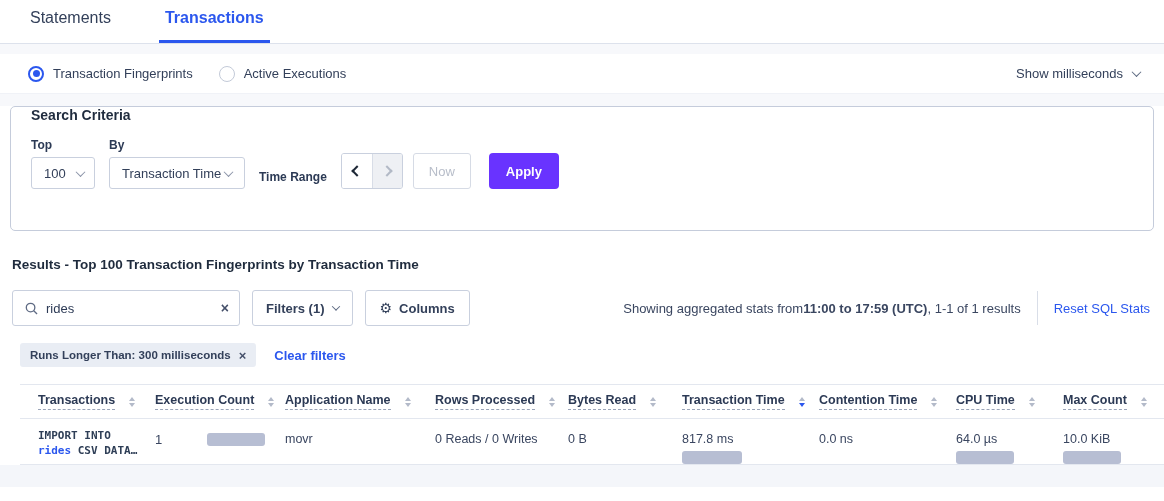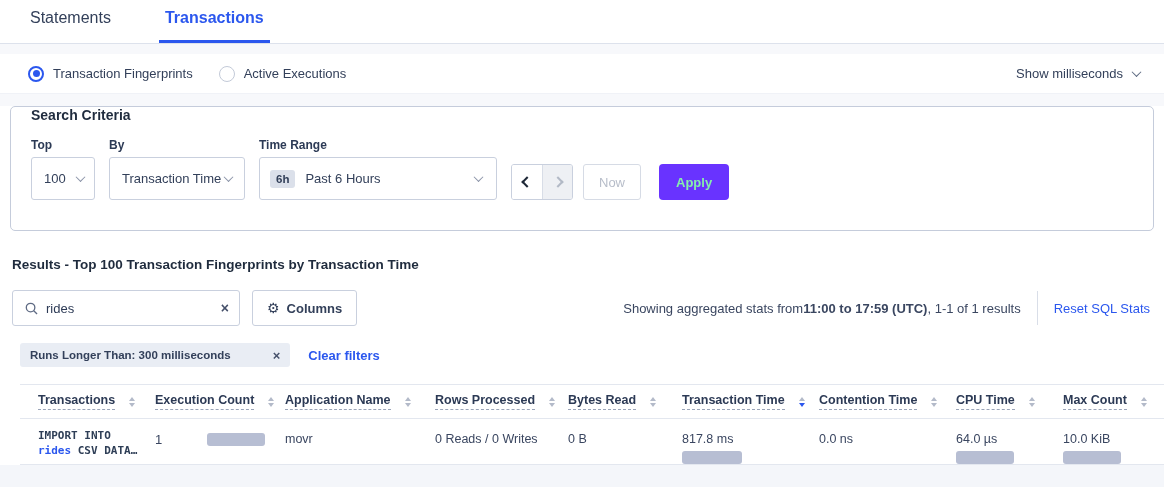--- a/index.html
+++ b/index.html
@@ -36,49 +36,49 @@
   .chev-down{display:inline-block;width:7px;height:7px;border-right:1.6px solid #5d6a82;border-bottom:1.6px solid #5d6a82;transform:rotate(45deg) translate(-1px,-1px);}
   .chev-down.lite{border-color:#8a93a7;}
   .arrow-left{display:inline-block;width:8px;height:8px;border-left:2.4px solid #1d2736;border-bottom:2.4px solid #1d2736;transform:rotate(45deg);}
   .arrow-right{display:inline-block;width:8px;height:8px;border-top:2.4px solid #b2b9c6;border-right:2.4px solid #b2b9c6;transform:rotate(45deg);}
   
   .card{margin:0 10px;background:#fff;border:1px solid #c5ccdb;border-radius:5px;height:125px;padding:0 20px;}
   .card-title{font-size:14px;font-weight:bold;color:var(--text-dark);margin-bottom:15px;}
   .controls{display:flex;align-items:flex-end;}
   .field{margin-right:14px;}
   .field-label{font-size:12px;font-weight:bold;color:#2c3a55;margin-bottom:5px;}
-  .select{height:43px;border:1px solid var(--border);border-radius:3px;background:#fff;display:flex;align-items:center;font-size:13px;color:#33405a;cursor:pointer;}
+  .select{height:32px;border:1px solid var(--border);border-radius:3px;background:#fff;display:flex;align-items:center;font-size:13px;color:#33405a;cursor:pointer;}
   .sel-top{width:64px;padding:0 10px 0 12px;}
   .sel-by{width:136px;padding:0 12px;}
   .sel-time{width:238px;padding:0 14px 0 10px;}
   .select .chev-down{margin-left:auto;}
   .time-badge{background:#dbe0ea;border-radius:3px;font-size:11.5px;font-weight:bold;color:#33405a;padding:3px 6px;margin-right:10px;}
   .arrow-group{display:flex;height:36px;border:1px solid var(--border);border-radius:3px;overflow:hidden;margin-right:10px;}
   .arrow-btn{width:30px;display:flex;align-items:center;justify-content:center;cursor:pointer;background:#fff;}
   .arrow-btn.disabled{background:#eef0f4;cursor:default;border-left:1px solid #d8dde7;}
   .now-btn{height:36px;padding:0 15px;border:1px solid #d6dbe5;border-radius:3px;background:#fff;font-size:13px;color:#b7bdc9;display:flex;align-items:center;margin-right:18px;cursor:default;}
-  .apply-btn{height:36px;padding:0 17px;border:none;border-radius:4px;background:var(--apply);color:#86efac;font-size:13px;font-weight:bold;display:flex;align-items:center;cursor:pointer;}
+  .apply-btn{height:36px;padding:0 17px;border:none;border-radius:4px;background:var(--apply);color:#ffffff;font-size:13px;font-weight:bold;display:flex;align-items:center;cursor:pointer;}
   
   .results-heading{margin:26px 12px 0;font-size:13.5px;font-weight:bold;color:var(--text-dark);}
   .results-controls{margin:18px 12px 0;display:flex;align-items:center;}
   .searchbox{width:228px;height:36px;border:1px solid var(--border);border-radius:3px;background:#fff;display:flex;align-items:center;padding:0 10px 0 12px;}
   .searchbox input{border:none;outline:none;flex:1;font-size:13px;color:#2c3a55;font-family:"Liberation Sans",sans-serif;min-width:0;margin-left:8px;}
   .clear-x{font-size:14px;color:#45506a;font-weight:bold;cursor:pointer;line-height:1;}
   .btn{height:36px;border:1px solid var(--border);border-radius:3px;background:#fff;display:flex;align-items:center;font-size:13px;font-weight:bold;color:#33405a;cursor:pointer;}
   .filters-btn{margin-left:12px;padding:0 13px;}
   .filters-btn .chev-down{margin-left:8px;width:6px;height:6px;}
   .columns-btn{margin-left:12px;padding:0 14px;}
   .gear{font-size:14px;margin-right:7px;color:#33405a;font-weight:normal;}
   .stats{margin-left:auto;display:flex;align-items:center;font-size:13px;color:#3a4660;}
   .stats b{font-weight:bold;}
   .vdivider{width:1px;height:34px;background:#d9dee8;margin:0 16px;}
   .reset-link{color:var(--accent);font-size:13px;font-weight:500;cursor:pointer;white-space:nowrap;margin-right:2px;}
   
   .pill-row{margin:17px 12px 0 20px;display:flex;align-items:center;height:24px;}
-  .pill{background:#e9edf4;border-radius:3px;height:24px;display:flex;align-items:center;padding:0 10px;font-size:11.5px;font-weight:bold;color:#33405a;gap:34px;}
+  .pill{background:#e9edf4;border-radius:3px;height:24px;display:flex;align-items:center;padding:0 10px;font-size:11.5px;font-weight:bold;color:#33405a;}
   .pill .clear-x{margin-left:8px;font-size:13px;}
   .clear-filters{margin-left:18px;font-size:13px;font-weight:bold;color:var(--accent);cursor:pointer;}
   
   .tbl-wrap{margin:17px 0 0 20px;}
   table{border-collapse:collapse;width:1144px;table-layout:fixed;}
   thead tr{border-top:1px solid var(--line);border-bottom:1px solid var(--line);}
   th{height:34px;text-align:left;vertical-align:middle;font-size:12.5px;font-weight:bold;color:#2c3a55;cursor:pointer;}
   th .th-inner{display:flex;align-items:center;}
   th .lbl{border-bottom:1px dashed #9aa4b8;padding-bottom:2px;}
   th:first-child .th-inner{padding-left:18px;}
@@ -134,25 +134,20 @@
     </div>
     <div class="field">
       <div class="field-label">By</div>
       <div class="select sel-by">
         <span>Transaction Time</span>
         <span class="chev-down lite"></span>
       </div>
     </div>
     <div class="field">
       <div class="field-label">Time Range</div>
-      <div class="select sel-time">
-        <span class="time-badge">6h</span>
-        <span>Past 6 Hours</span>
-        <span class="chev-down lite"></span>
-      </div>
     </div>
     <div class="arrow-group">
       <div class="arrow-btn">
         <span class="arrow-left"></span>
       </div>
       <div class="arrow-btn disabled">
         <span class="arrow-right"></span>
       </div>
     </div>
     <div class="now-btn">Now</div>
@@ -163,20 +158,24 @@
 <div class="results-heading">Results - Top 100 Transaction Fingerprints by Transaction Time</div>
 
 <div class="results-controls">
   <div class="searchbox">
     <svg width="13" height="13" viewBox="0 0 14 14">
       <circle cx="6" cy="6" r="4.6" fill="none" stroke="#5f6b84" stroke-width="1.4"></circle>
       <line x1="9.4" y1="9.4" x2="13" y2="13" stroke="#5f6b84" stroke-width="1.4"></line>
     </svg>
     <input type="text" value="rides" style="">
     <span class="clear-x">×</span>
+  </div>
+  <div class="btn filters-btn">
+    <span>Filters (1)</span>
+    <span class="chev-down"></span>
   </div>
   <div class="btn columns-btn">
     <span class="gear">⚙</span>
     <span>Columns</span>
   </div>
   <div class="stats">
     <span>Showing aggregated stats from </span>
     <b>11:00 to 17:59 (UTC)</b>
     <span>, 1-1 of 1 results</span>
   </div>

